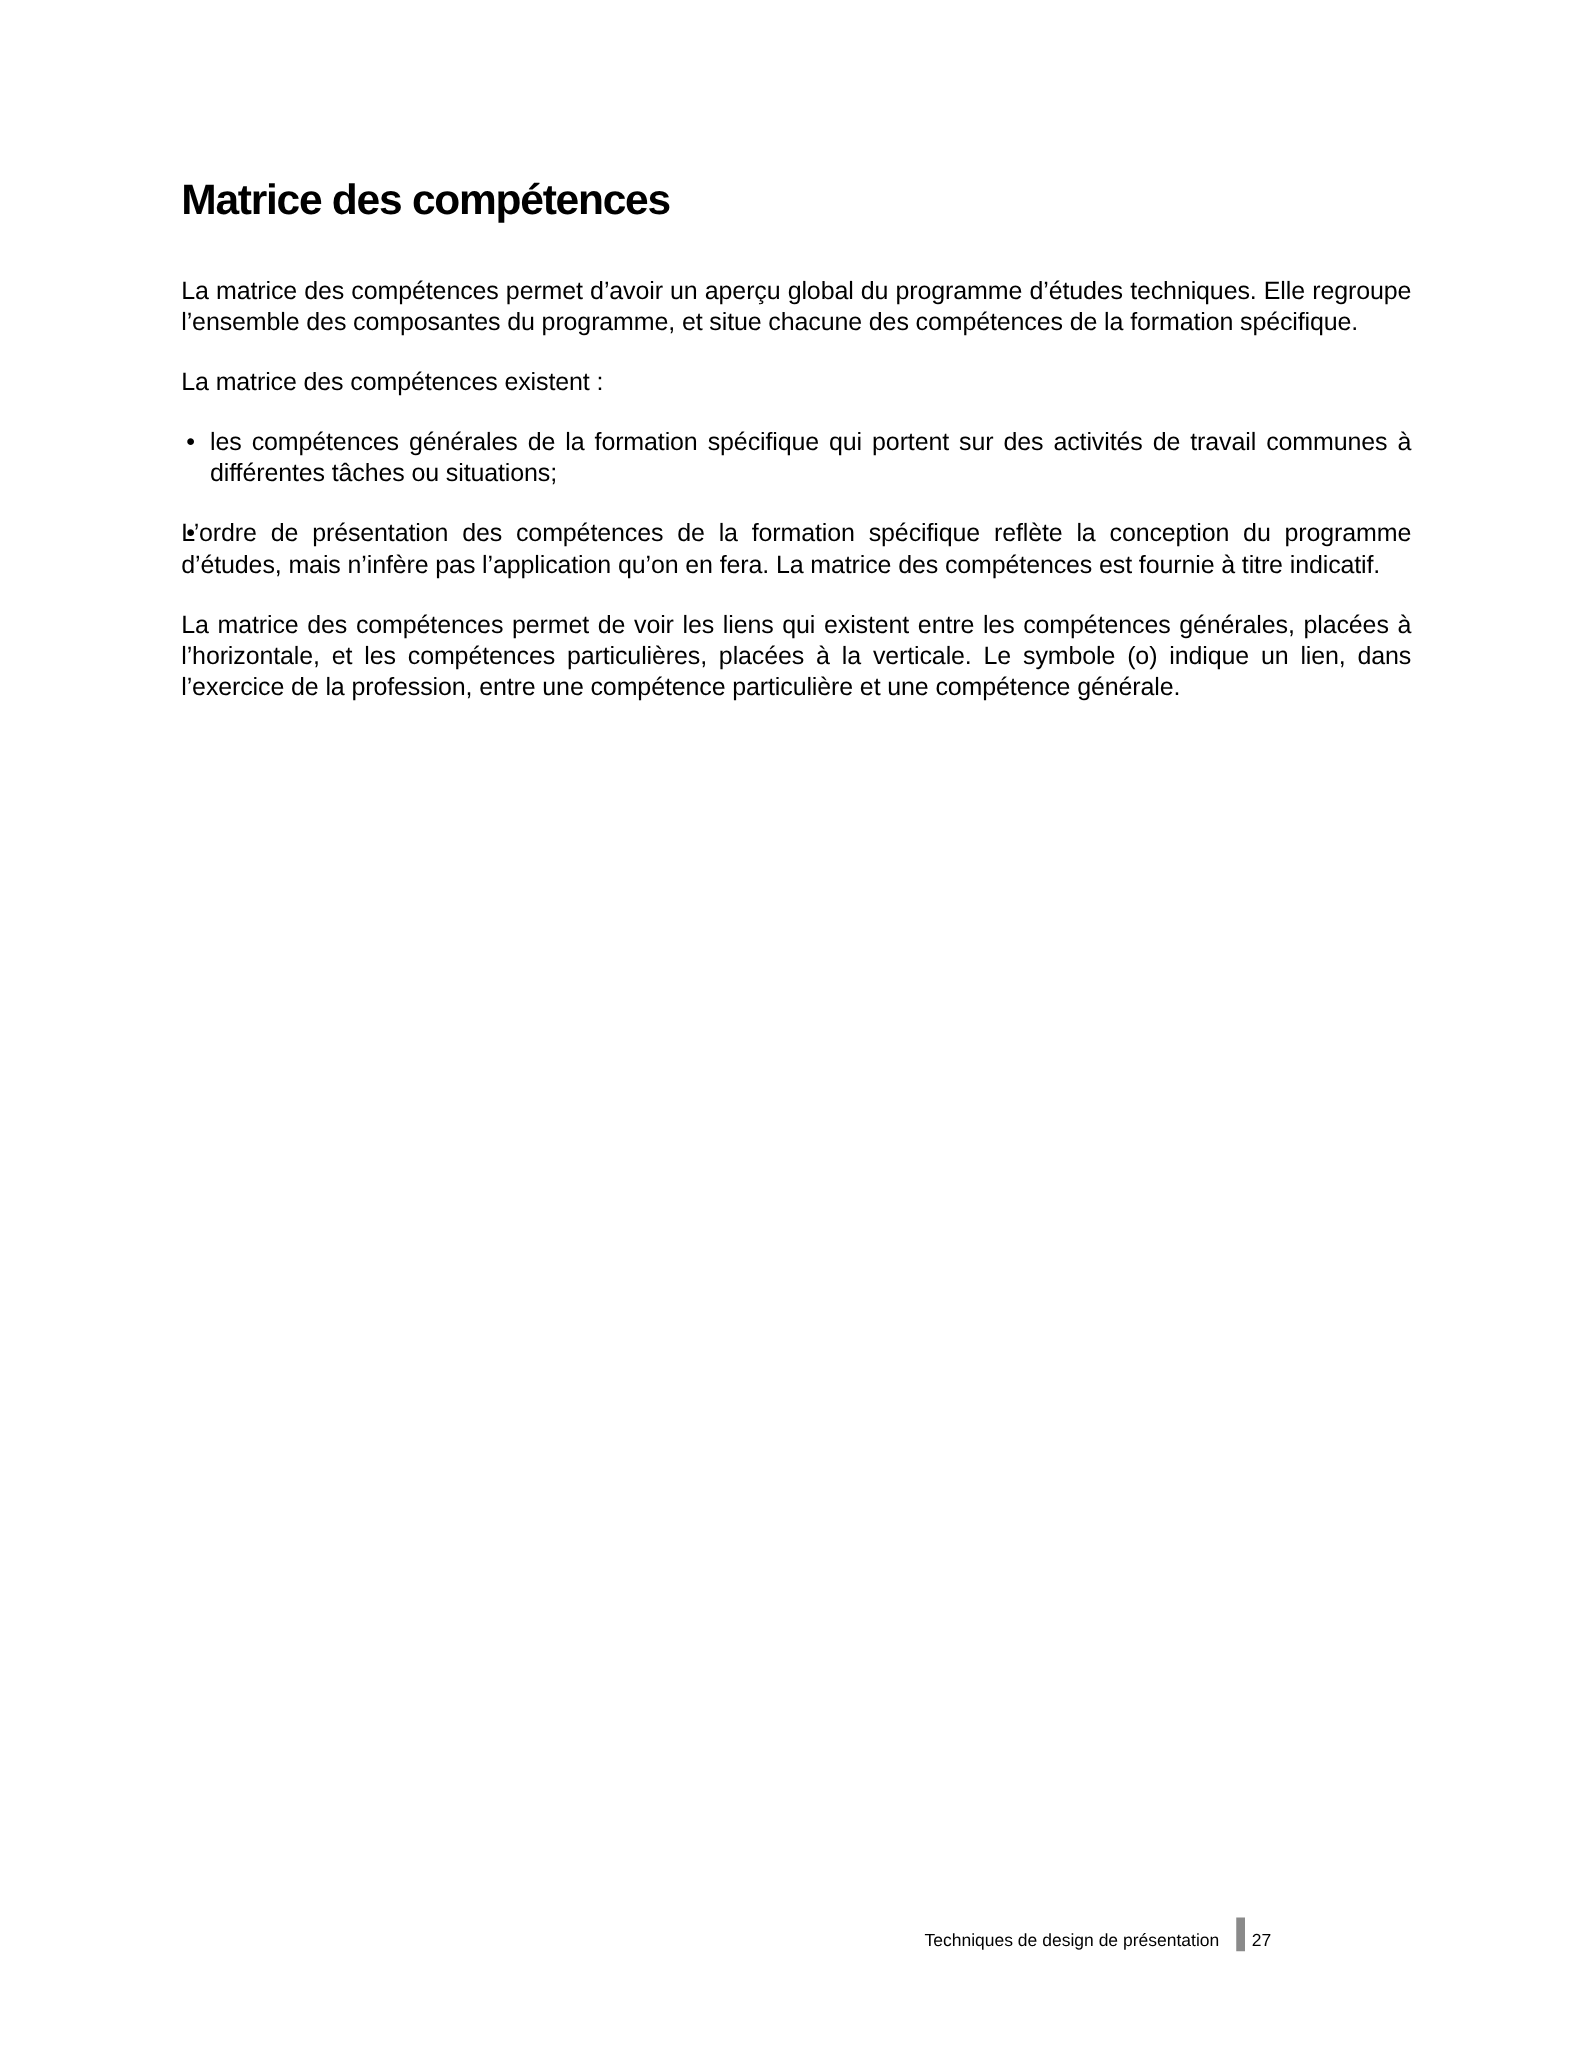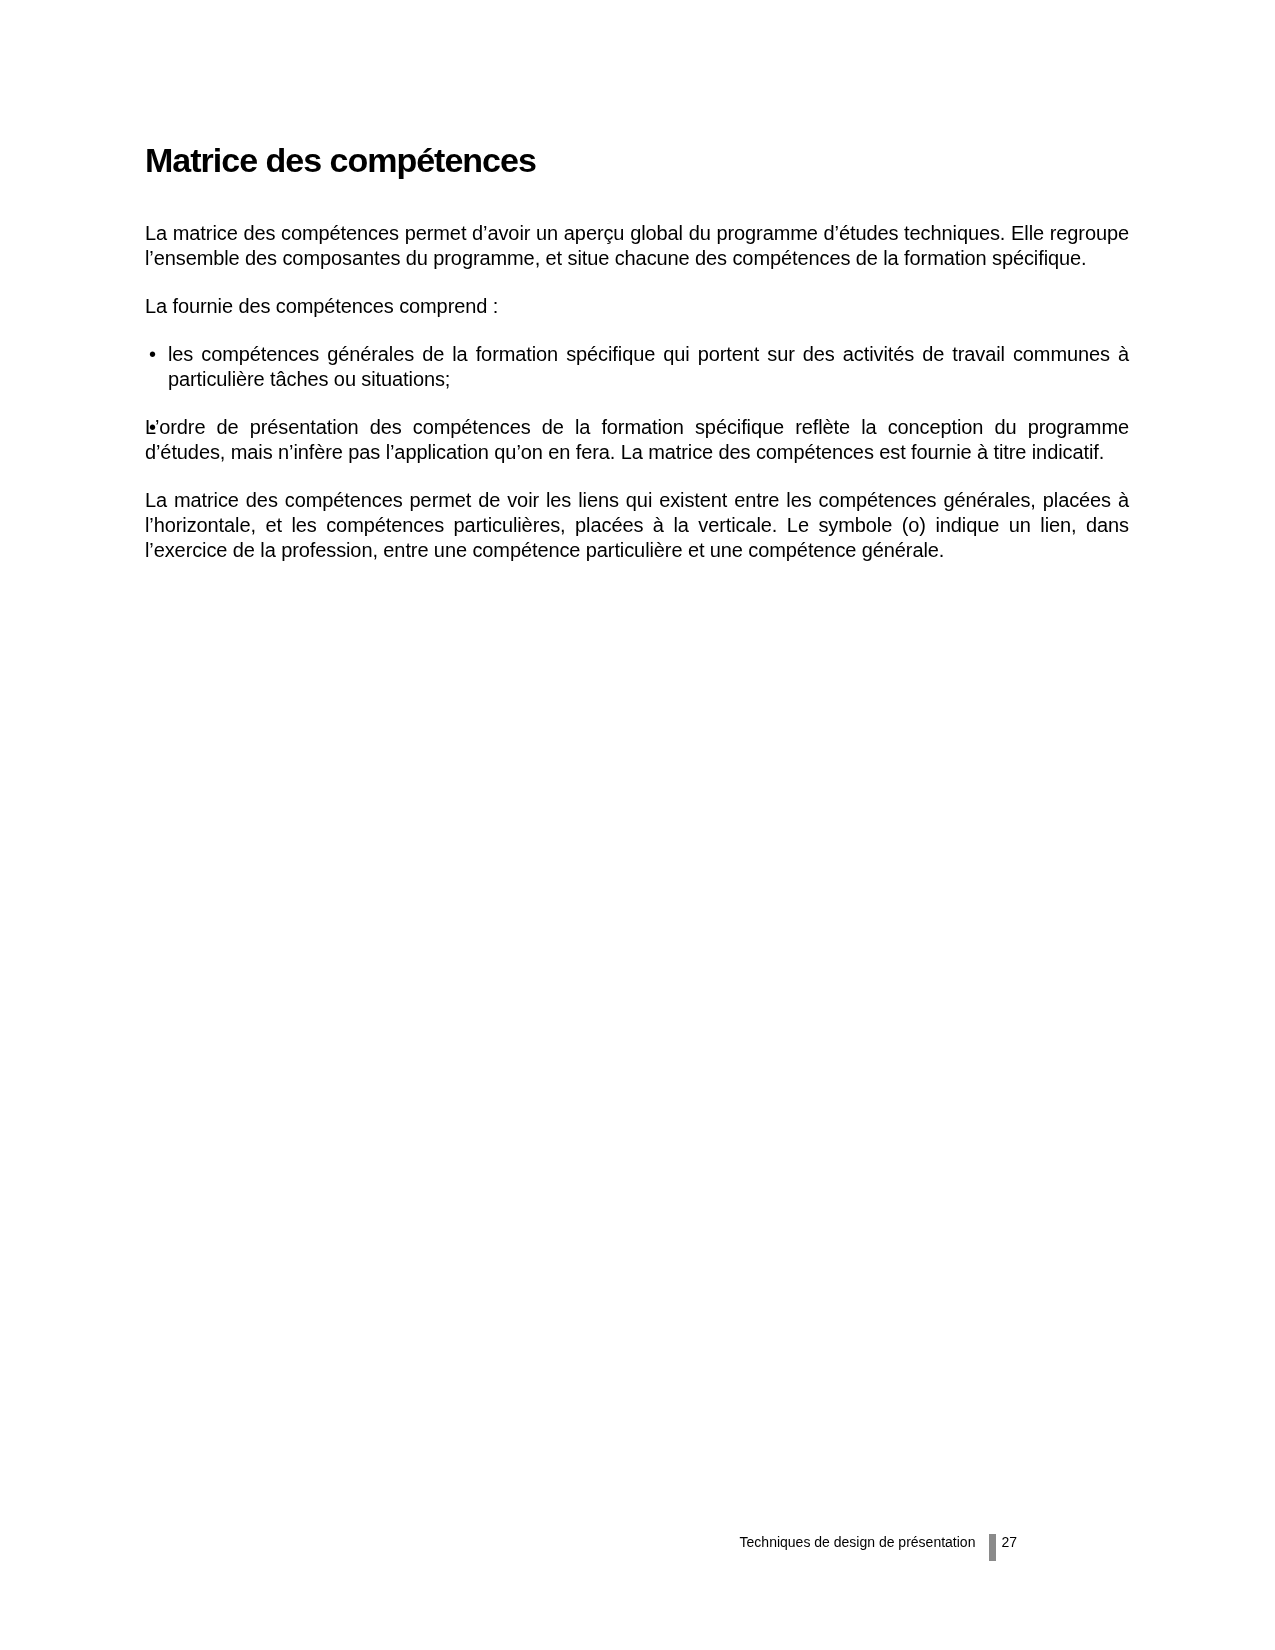--- a/index.html
+++ b/index.html
@@ -59,21 +59,21 @@
     left: 4px;
     top: 0;
     font-size: 20px;
     line-height: 25px;
   }
   .page-footer {
     position: absolute;
     top: 1534px;
     right: 140px;
     display: flex;
-    align-items: flex-start;
+    align-items: flex-end;
     font-size: 14px;
     line-height: 1.2;
     color: #000000;
     white-space: nowrap;
   }
   .footer-separator {
     display: inline-block;
     width: 7px;
     height: 27px;
     margin-left: 14px;
@@ -85,26 +85,26 @@
 <body>
 
 <div class="page">
 
   <main class="content">
 
     <h1 class="doc-title">Matrice des compétences</h1>
 
     <p class="para">La matrice des compétences permet d’avoir un aperçu global du programme d’études techniques. Elle regroupe l’ensemble des composantes du programme, et situe chacune des compétences de la formation spécifique.</p>
 
-    <p class="para">La fournie des compétences comprend :</p>
+    <p class="para">La matrice des compétences existent :</p>
 
     <ul class="bullet-list">
       <li class="bullet-item">
         <span class="bullet-marker">•</span>
-        <span>les compétences générales de la formation spécifique qui portent sur des activités de travail communes à particulière tâches ou situations;</span>
+        <span>les compétences générales de la formation spécifique qui portent sur des activités de travail communes à différentes tâches ou situations;</span>
       </li>
       <li class="bullet-item">
         <span class="bullet-marker">•</span>
       </li>
     </ul>
 
     <p class="para">L’ordre de présentation des compétences de la formation spécifique reflète la conception du programme d’études, mais n’infère pas l’application qu’on en fera. La matrice des compétences est fournie à titre indicatif.</p>
 
     <p class="para">La matrice des compétences permet de voir les liens qui existent entre les compétences générales, placées à l’horizontale, et les compétences particulières, placées à la verticale. Le symbole (o) indique un lien, dans l’exercice de la profession, entre une compétence particulière et une compétence générale.</p>
 

